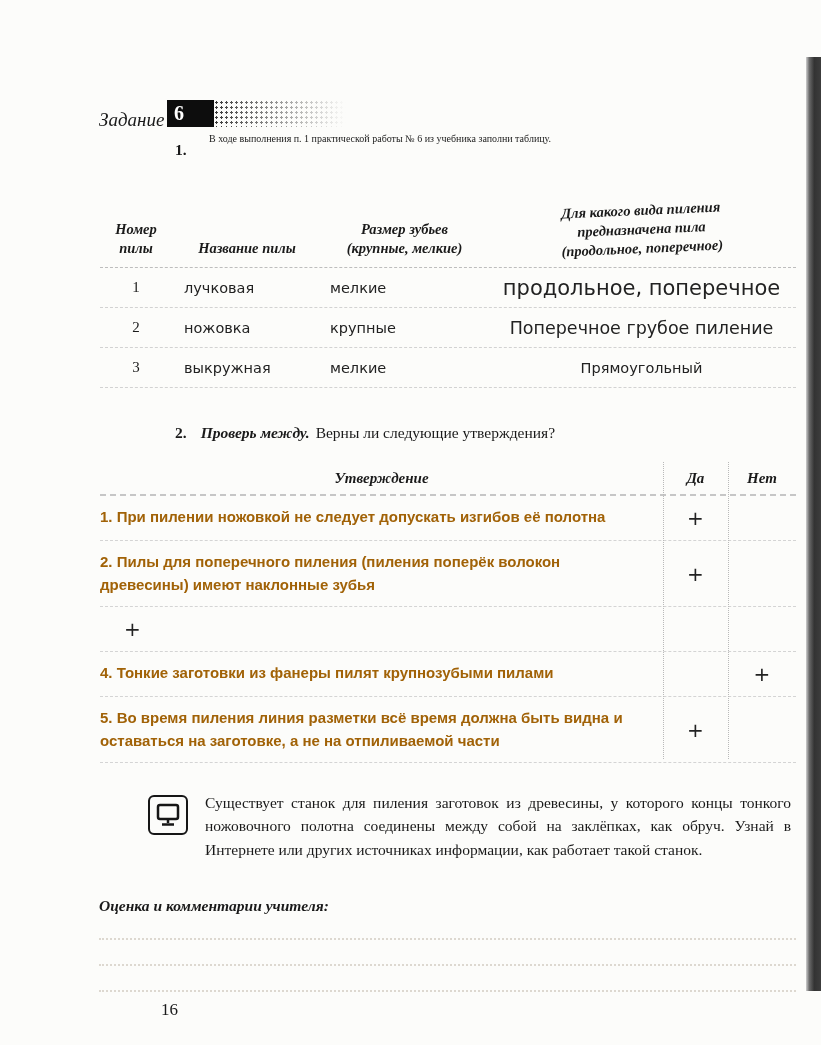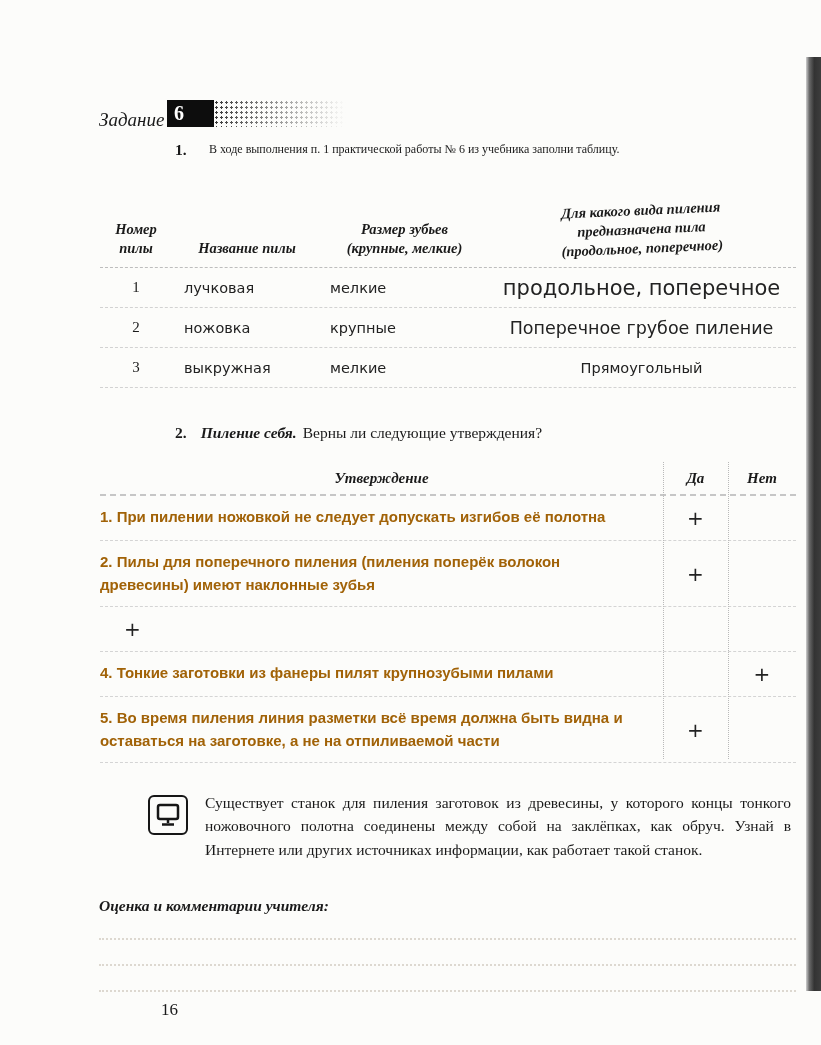--- a/index.html
+++ b/index.html
@@ -32,21 +32,21 @@
     left:214px;top:100px;width:132px;height:27px;
     background-image:radial-gradient(circle,#2b2b2b 1.1px,transparent 1.35px);
     background-size:5px 5px;
     -webkit-mask-image:linear-gradient(to right,rgba(0,0,0,.95),rgba(0,0,0,0));
     mask-image:linear-gradient(to right,rgba(0,0,0,.95),rgba(0,0,0,0));
   }
 
   .item-num{font-weight:bold;font-size:15.5px;}
   .i1-num{left:175px;top:141px;}
   .i1-text{
-    left:209px;top:141px;width:577px;font-size:12px;line-height:1.45;
+    left:209px;top:132px;width:577px;font-size:10px;line-height:1.45;
     text-align:justify;
   }
 
   
   .t1{left:100px;top:196px;width:696px;}
   .t1-head{
     display:flex;align-items:flex-end;min-height:62px;padding-bottom:9px;
     border-bottom:1px dashed #bdbdbd;
   }
   .t1-row{
@@ -161,21 +161,21 @@
     </div>
     <div class="t1-row">
       <div class="c1 num-cell">3</div>
       <div class="c2 hand">выкружная</div>
       <div class="c3 hand">мелкие</div>
       <div class="c4 hand h-sm">Прямоугольный</div>
     </div>
   </div>
 
   <div class="abs i2-line">
-    <span class="num">2.</span><span class="lead">Пиление себя.</span><span>Верны ли следующие утверждения?</span>
+    <span class="num">2.</span><span class="lead">Проверь между.</span><span>Верны ли следующие утверждения?</span>
   </div>
 
   <div class="abs t2">
     <div class="vline vl1"></div>
     <div class="vline vl2"></div>
 
     <div class="t2-head">
       <div class="t2h t2h-st">Утверждение</div>
       <div class="t2h t2h-yes">Да</div>
       <div class="t2h t2h-no">Нет</div>

